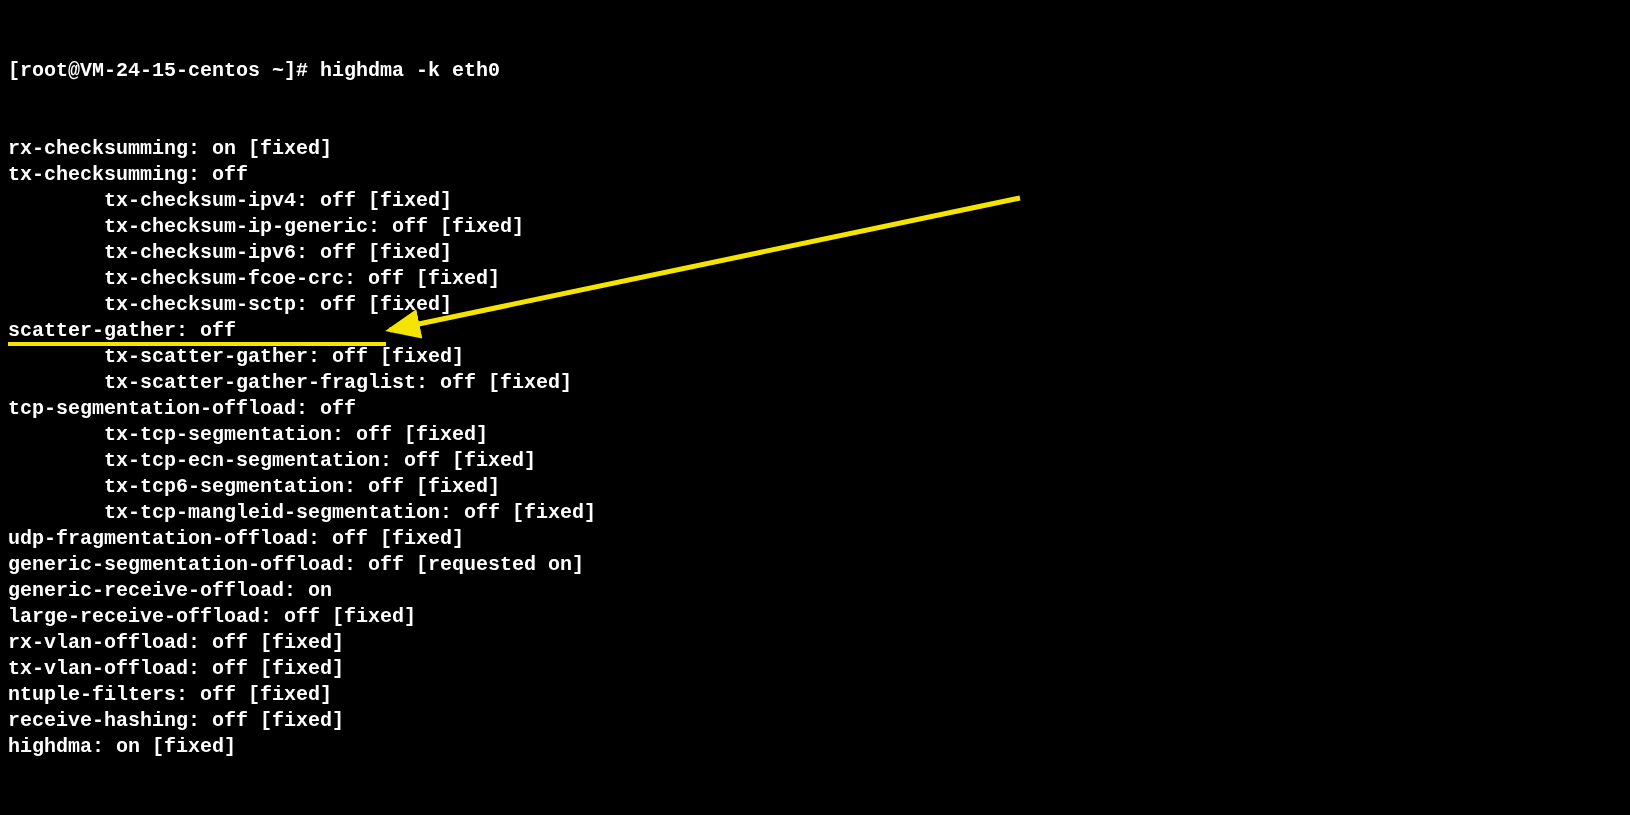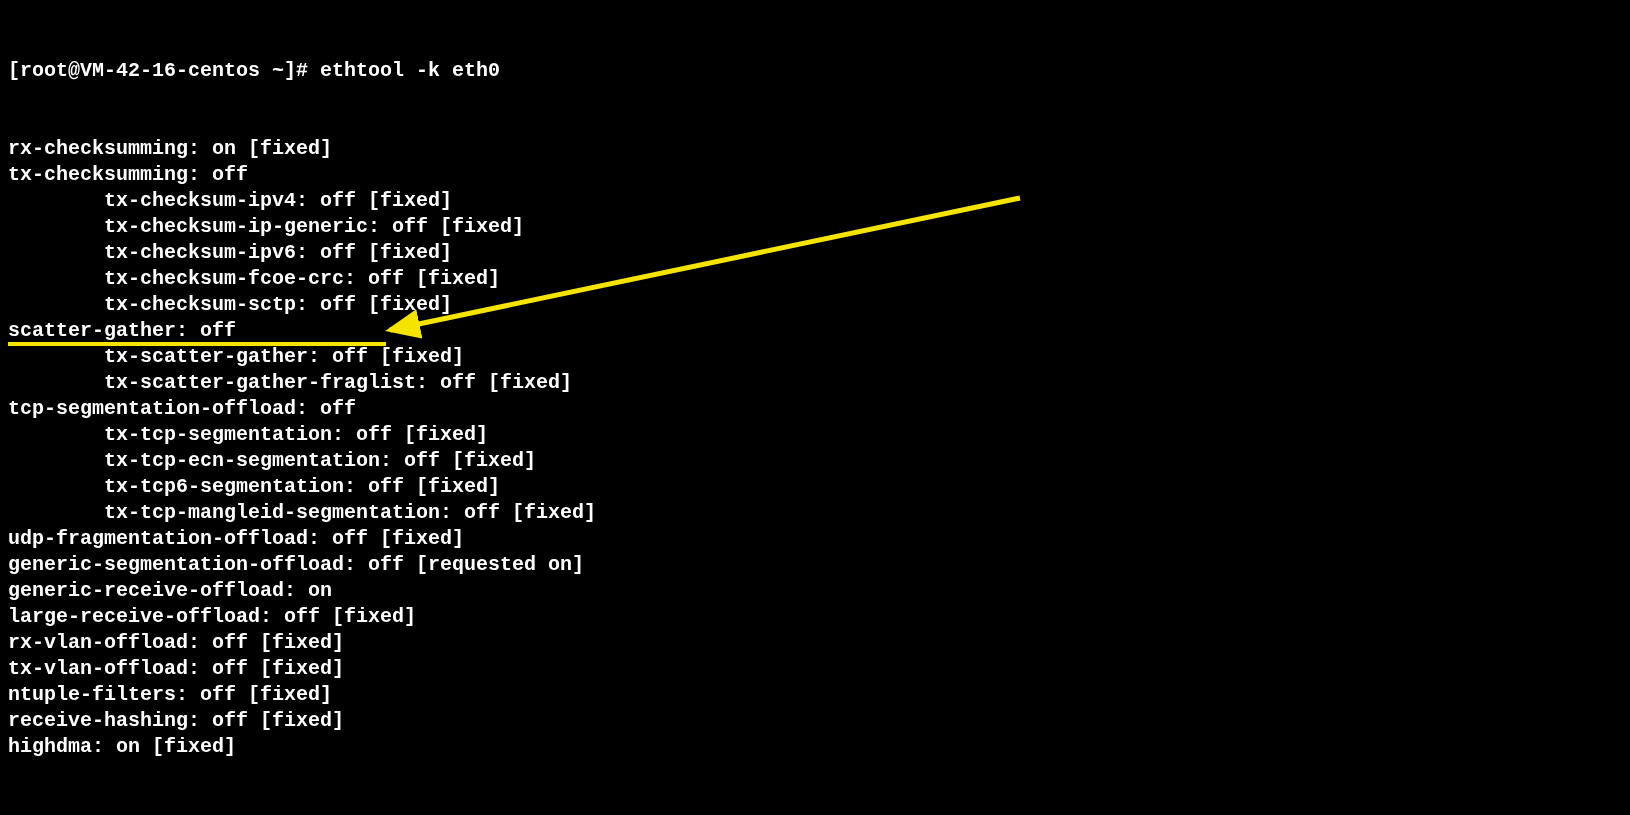--- a/index.html
+++ b/index.html
@@ -37,21 +37,21 @@
     position: absolute;
     height: 4px;
     background: #f4e400;
     pointer-events: none;
   }
 </style>
 </head>
 <body>
 
 <div class="terminal">
-  <span class="line"><span>[root@VM-42-16-centos ~]# </span><span>ethtool -k eth0</span></span>
+  <span class="line"><span>[root@VM-24-15-centos ~]# </span><span>highdma -k eth0</span></span>
   <div id="lines-container"><span class="line"><span>rx-checksumming: on [fixed]</span></span><span class="line"><span>tx-checksumming: off</span></span><span class="line"><span class="indent"></span><span>tx-checksum-ipv4: off [fixed]</span></span><span class="line"><span class="indent"></span><span>tx-checksum-ip-generic: off [fixed]</span></span><span class="line"><span class="indent"></span><span>tx-checksum-ipv6: off [fixed]</span></span><span class="line"><span class="indent"></span><span>tx-checksum-fcoe-crc: off [fixed]</span></span><span class="line"><span class="indent"></span><span>tx-checksum-sctp: off [fixed]</span></span><span class="line"><span>scatter-gather: off</span></span><span class="line"><span class="indent"></span><span>tx-scatter-gather: off [fixed]</span></span><span class="line"><span class="indent"></span><span>tx-scatter-gather-fraglist: off [fixed]</span></span><span class="line"><span>tcp-segmentation-offload: off</span></span><span class="line"><span class="indent"></span><span>tx-tcp-segmentation: off [fixed]</span></span><span class="line"><span class="indent"></span><span>tx-tcp-ecn-segmentation: off [fixed]</span></span><span class="line"><span class="indent"></span><span>tx-tcp6-segmentation: off [fixed]</span></span><span class="line"><span class="indent"></span><span>tx-tcp-mangleid-segmentation: off [fixed]</span></span><span class="line"><span>udp-fragmentation-offload: off [fixed]</span></span><span class="line"><span>generic-segmentation-offload: off [requested on]</span></span><span class="line"><span>generic-receive-offload: on</span></span><span class="line"><span>large-receive-offload: off [fixed]</span></span><span class="line"><span>rx-vlan-offload: off [fixed]</span></span><span class="line"><span>tx-vlan-offload: off [fixed]</span></span><span class="line"><span>ntuple-filters: off [fixed]</span></span><span class="line"><span>receive-hashing: off [fixed]</span></span><span class="line"><span>highdma: on [fixed]</span></span></div>
 
   
   <div class="underline-highlight" style="left:8px;top:342px;width:378px;"></div>
 
   
   <svg class="annotation" width="1630" height="815">
     <defs>
       <marker id="arrowhead" markerWidth="8" markerHeight="8" refX="6" refY="3" orient="auto" markerUnits="strokeWidth">
         <path d="M0,0 L7,3 L0,6 Z" fill="#f4e400"></path>

